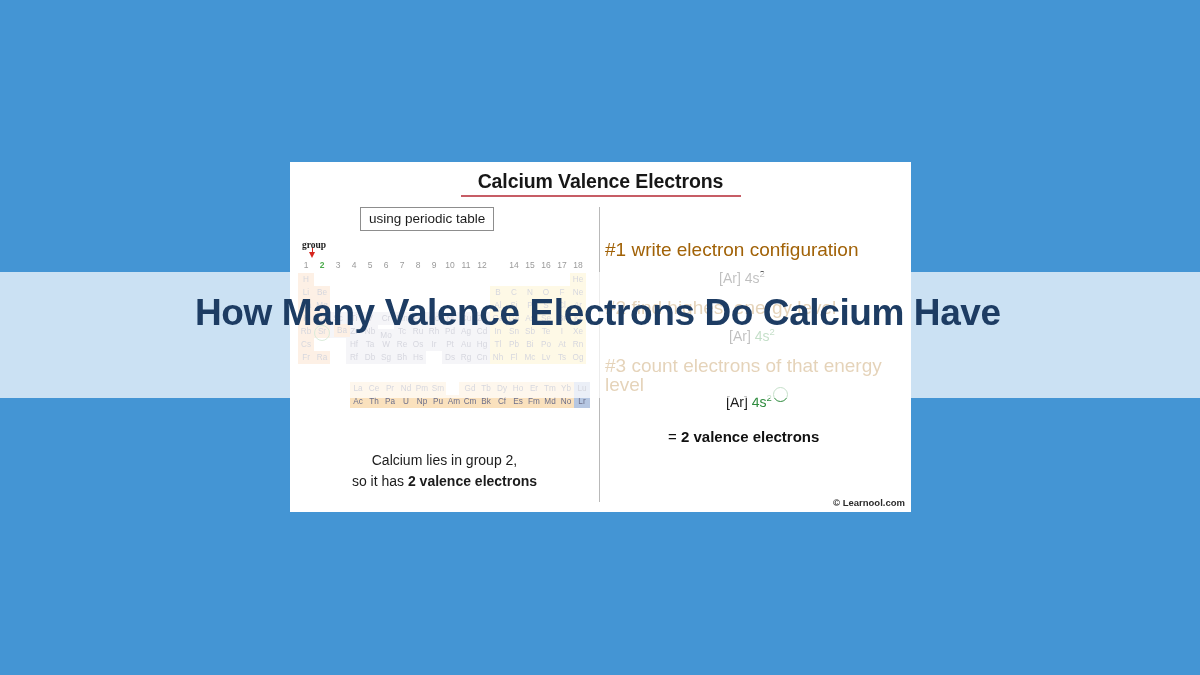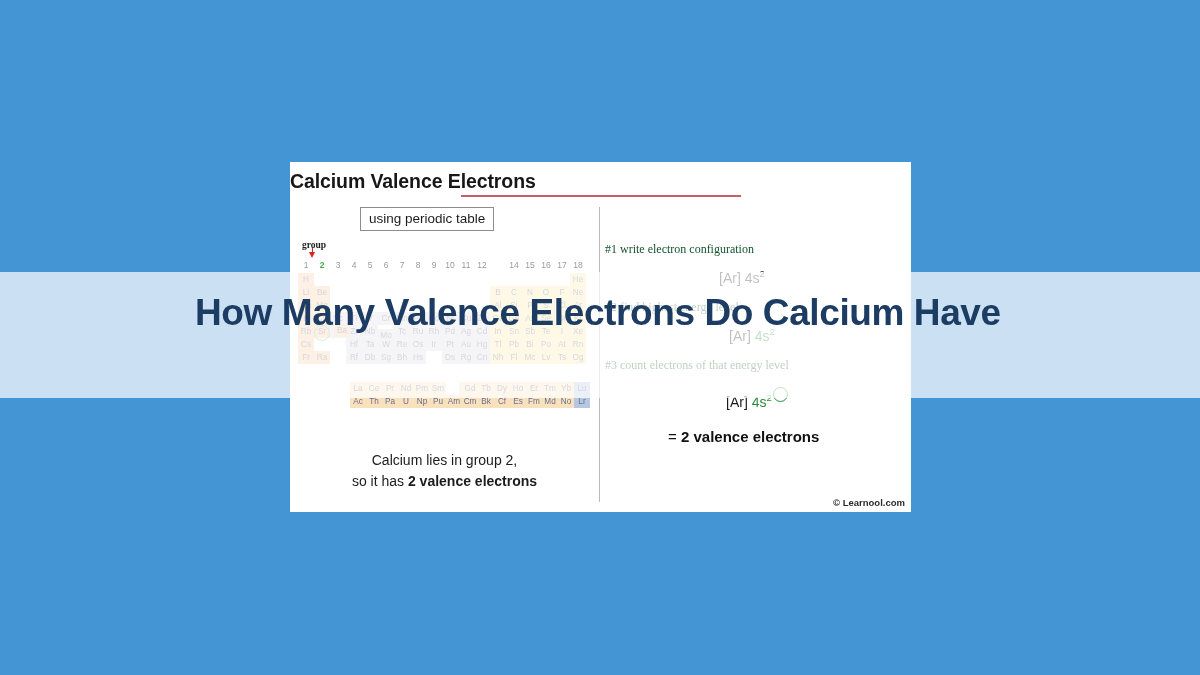--- a/index.html
+++ b/index.html
@@ -12,20 +12,21 @@
 
   
   #card{
     position:absolute;left:290px;top:162px;width:621px;height:350px;
     background:#ffffff;
     box-sizing:border-box;
   }
 
   #card-title{
     position:absolute;left:0;top:8px;width:621px;
+    text-align:center;
     font-size:19.5px;font-weight:bold;color:#171717;
     letter-spacing:-0.1px;
   }
   #title-rule{
     position:absolute;left:171px;top:33px;width:280px;height:2px;
     background:#c75d66;
   }
 
   
   #divider{
@@ -105,21 +106,21 @@
     position:absolute;left:0px;top:288px;width:309px;
     text-align:center;font-size:14px;color:#1c1c1c;line-height:21px;
   }
   #left-caption b{font-weight:bold;}
 
   
   #right{
     position:absolute;left:311px;top:78px;width:310px;height:265px;
   }
   .step{
-    position:absolute;font-size:12px;color:#14532d;line-height:19px;font-family:Liberation Serif, serif;
+    position:absolute;font-size:19px;color:#a16207;line-height:19px;
   }
   .formula{
     position:absolute;font-size:14px;color:#1c1c1c;
   }
   .formula .grn{color:#2e8b3d;}
   .formula sup{font-size:9.5px;vertical-align:super;}
 
   #s1{left:4px;top:0px;}
   #f1{left:118px;top:28px;}
   #s2{left:4px;top:58px;}

